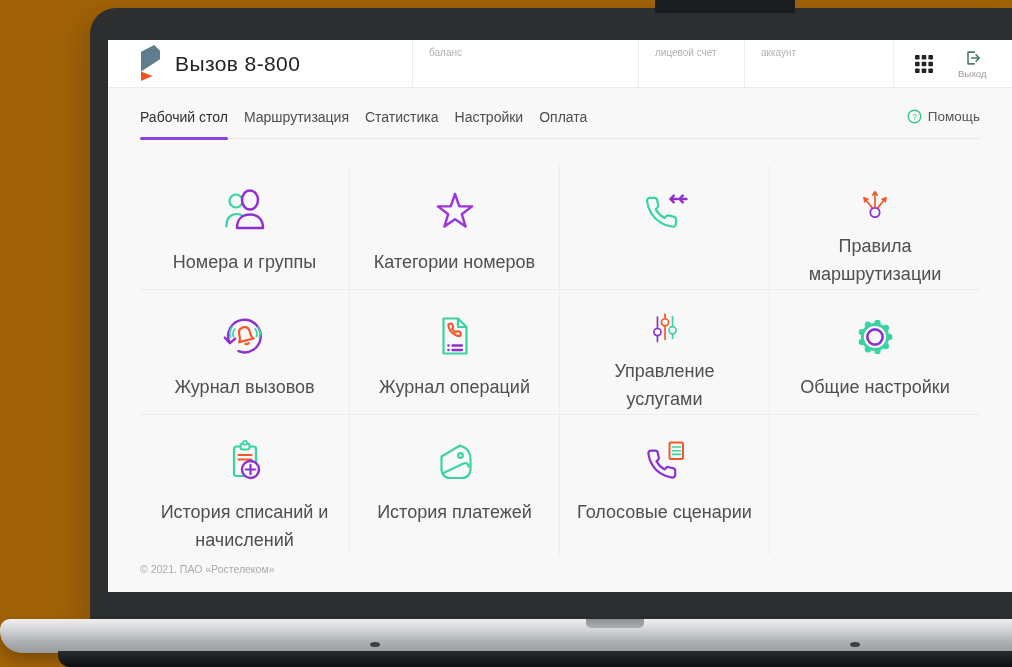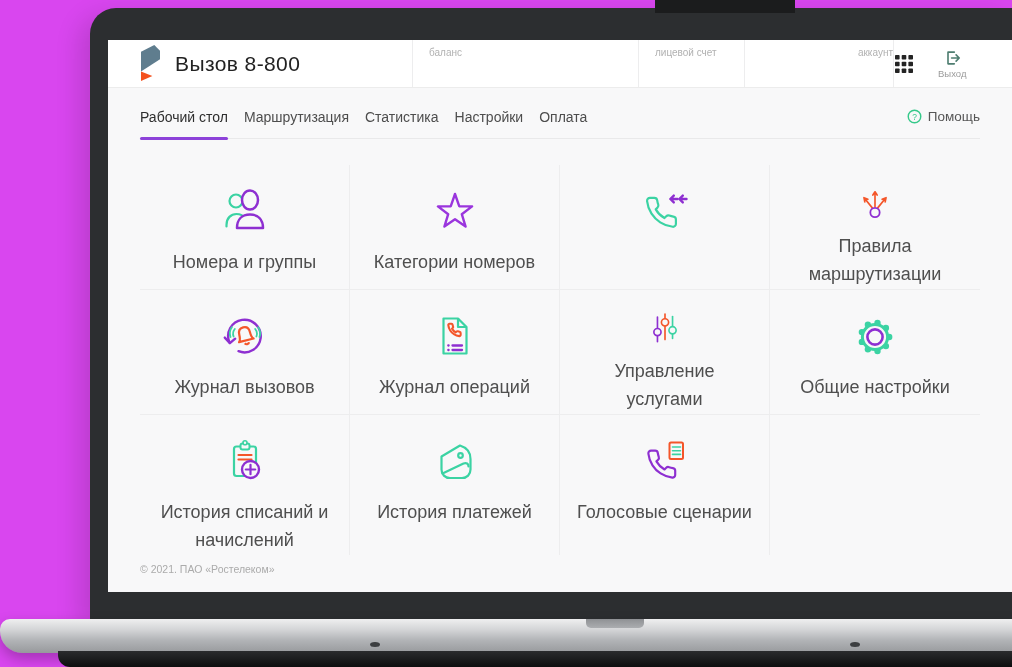--- a/index.html
+++ b/index.html
@@ -1,18 +1,18 @@
 <!DOCTYPE html>
 <html><head>
 <meta charset="utf-8">
 <style>
   * { margin:0; padding:0; box-sizing:border-box; }
   html,body { background:#ffffff; }
   body { font-family:"Liberation Sans", sans-serif; -webkit-font-smoothing:antialiased; }
-  .stage { position:relative; width:1012px; height:667px; overflow:hidden; background:#d946ef; }
+  .stage { position:relative; width:1012px; height:667px; overflow:hidden; background:#a16207; }
 
   
   .bezel { position:absolute; left:90px; top:8px; width:922px; height:612px;
            background:#2c2e30; border-top-left-radius:26px;
            box-shadow:-10px 8px 26px rgba(0,0,0,.14); }
   .bezel-notch { position:absolute; left:655px; top:0; width:140px; height:13px; background:#1b1c1d; }
   .base { position:absolute; left:0; top:619px; width:1012px; height:34px;
           background:linear-gradient(#efeff0, #d3d4d6 32%, #b2b4b7 62%, #97999c 100%);
           border-radius:10px 0 0 22px; box-shadow:0 6px 14px rgba(0,0,0,.25); }
   .hinge-notch { position:absolute; left:586px; top:619px; width:58px; height:9px;
@@ -28,23 +28,23 @@
 
   
   .app-header { position:relative; height:48px; background:#fff; border-bottom:1px solid #ececec;
                 display:flex; align-items:stretch; }
   .brand { width:304px; display:flex; align-items:center; padding-left:32px; }
   .brand svg { flex:0 0 auto; }
   .app-title { margin-left:14px; font-size:21px; letter-spacing:.4px; color:#222; white-space:nowrap; }
   .hfield { border-left:1px solid #ededee; padding:7px 0 0 16px; font-size:10px; color:#b1b1b1; }
   .hfield.balance { width:226px; }
   .hfield.accnum  { width:106px; }
-  .hfield.account { width:149px;text-align:right; }
+  .hfield.account { width:149px; }
   .hicons { border-left:1px solid #ededee; width:119px; display:flex; align-items:center;
-            gap:24px; }
+            padding-left:20px; gap:24px; }
   .apps-btn { cursor:pointer; display:flex; align-items:center; }
   .logout-btn { cursor:pointer; display:flex; flex-direction:column; align-items:center; gap:1px; }
   .logout-label { font-size:9.5px; color:#9b9b9b; }
 
   
   .tabbar { margin:12px 32px 0; display:flex; align-items:flex-start; gap:16px;
             border-bottom:1px solid #e9e9ea; }
   .tab { position:relative; padding:9px 0 13px; font-size:14px; color:#4d4d4d; cursor:pointer; white-space:nowrap; }
   .tab.active { color:#2e2e2e; }
   .tab.active::after { content:""; position:absolute; left:0; right:0; bottom:-2px; height:3px;

